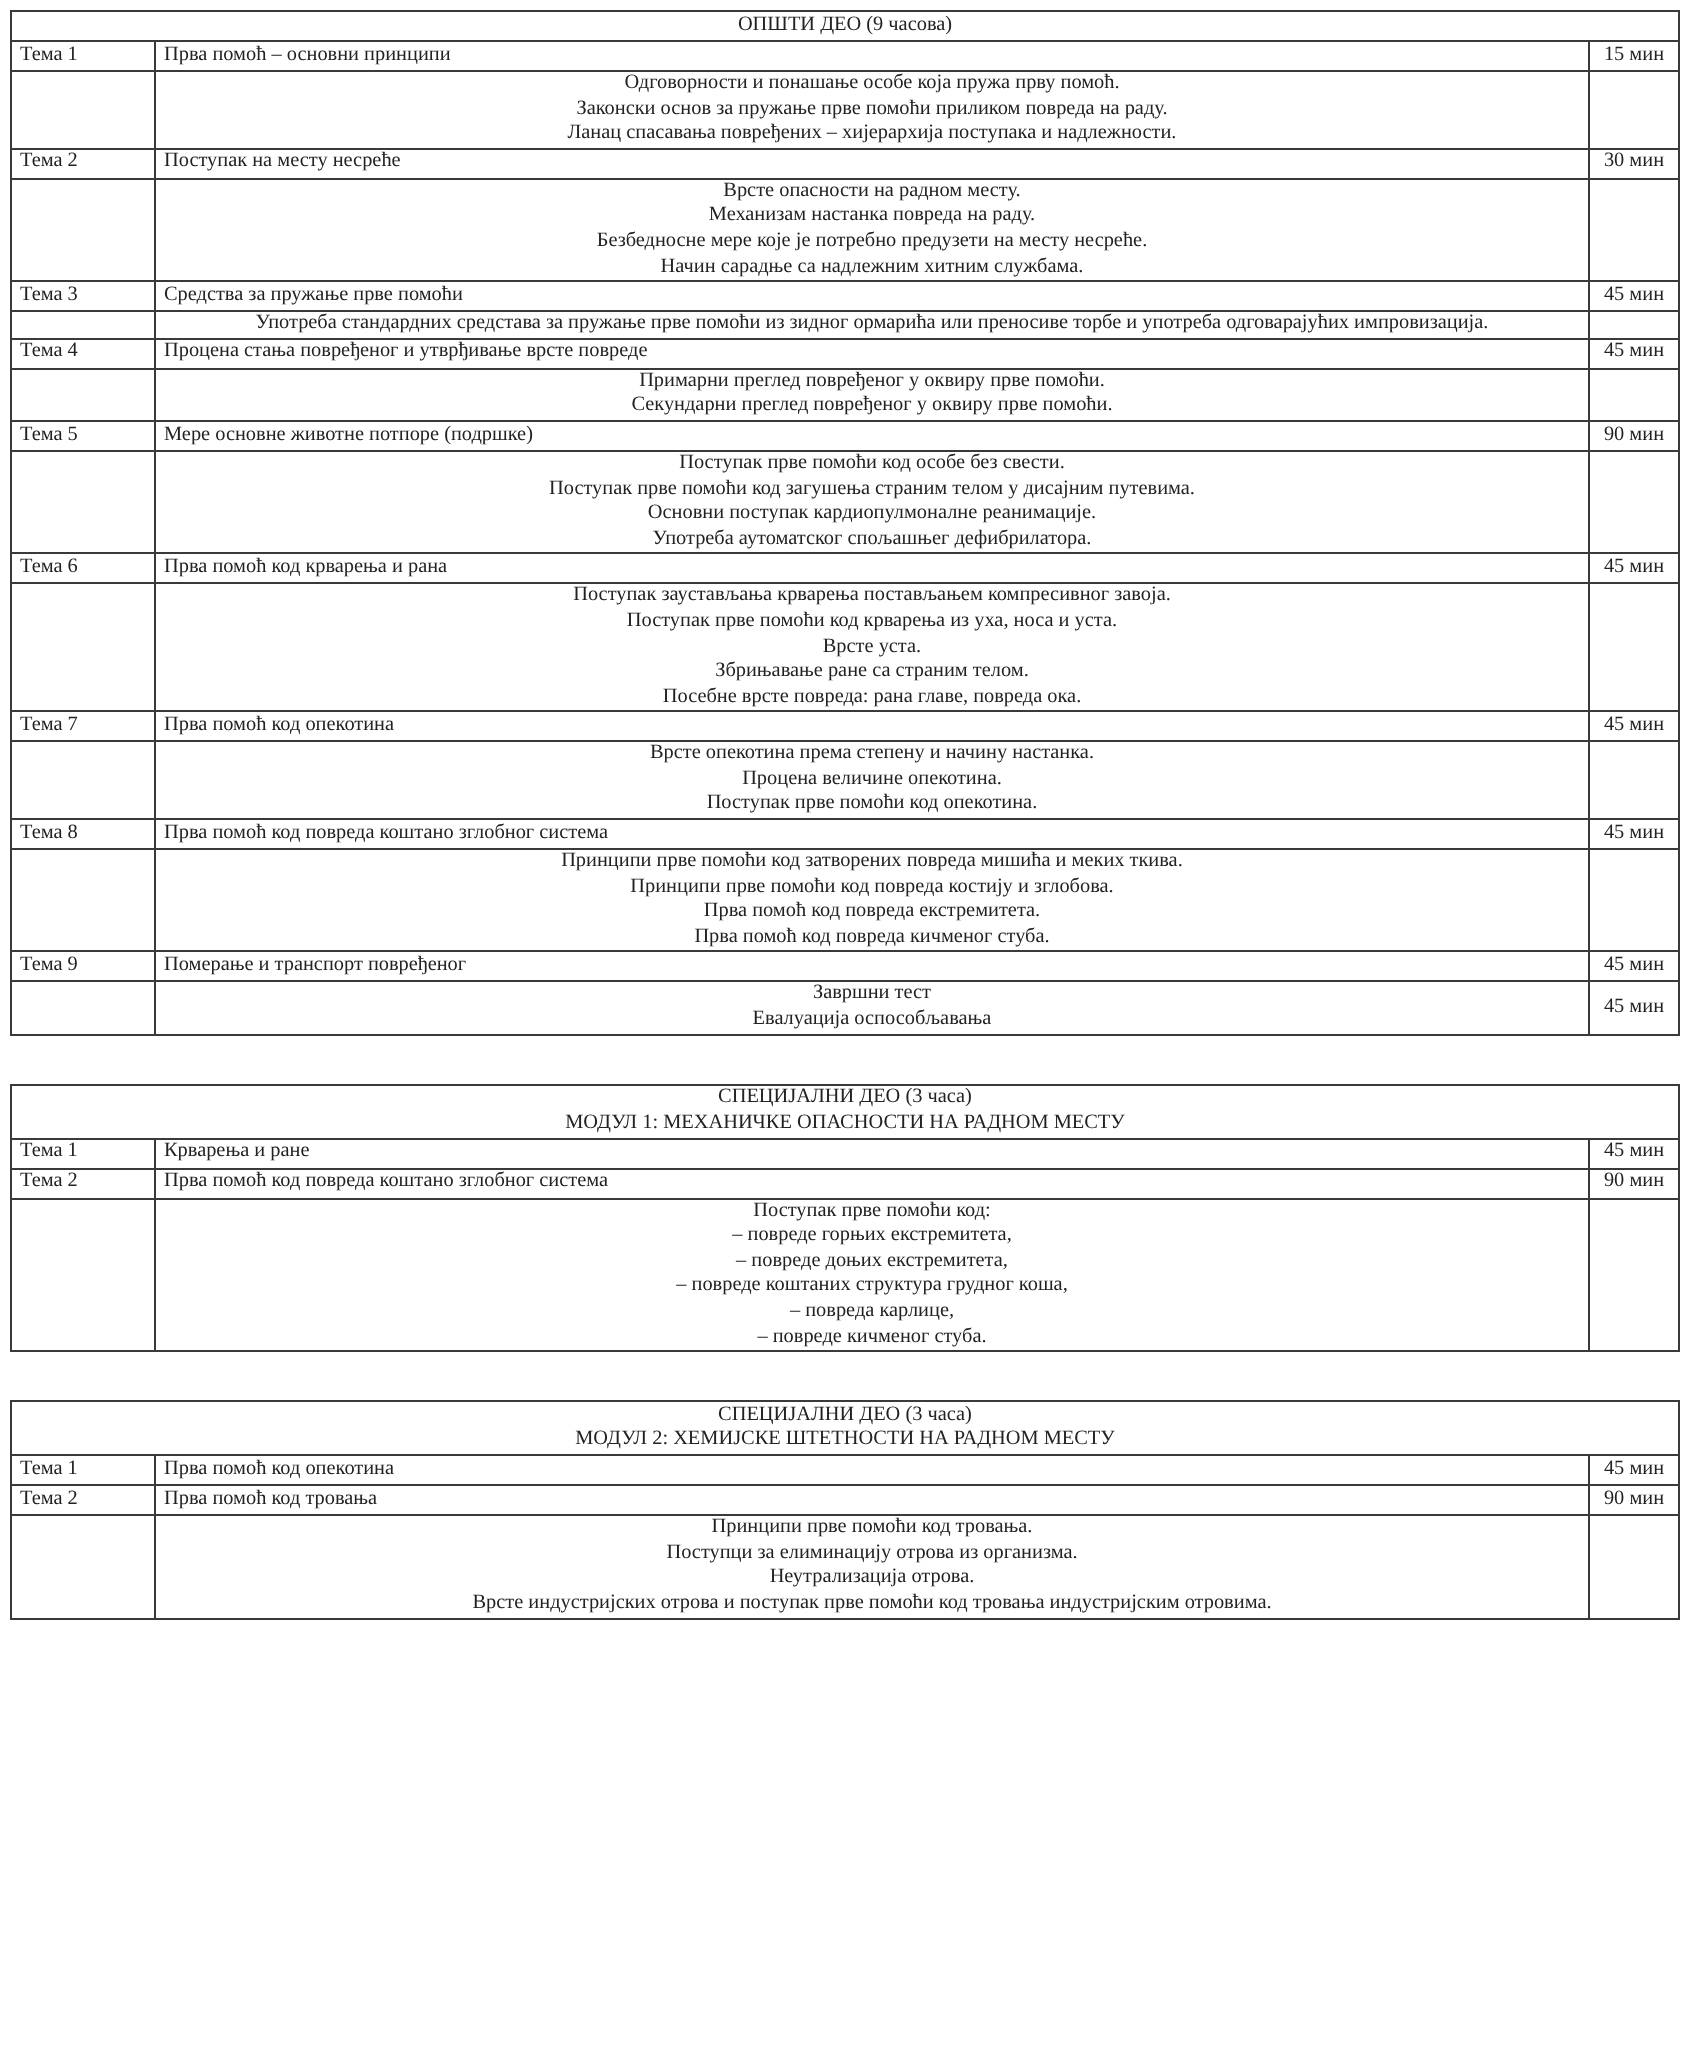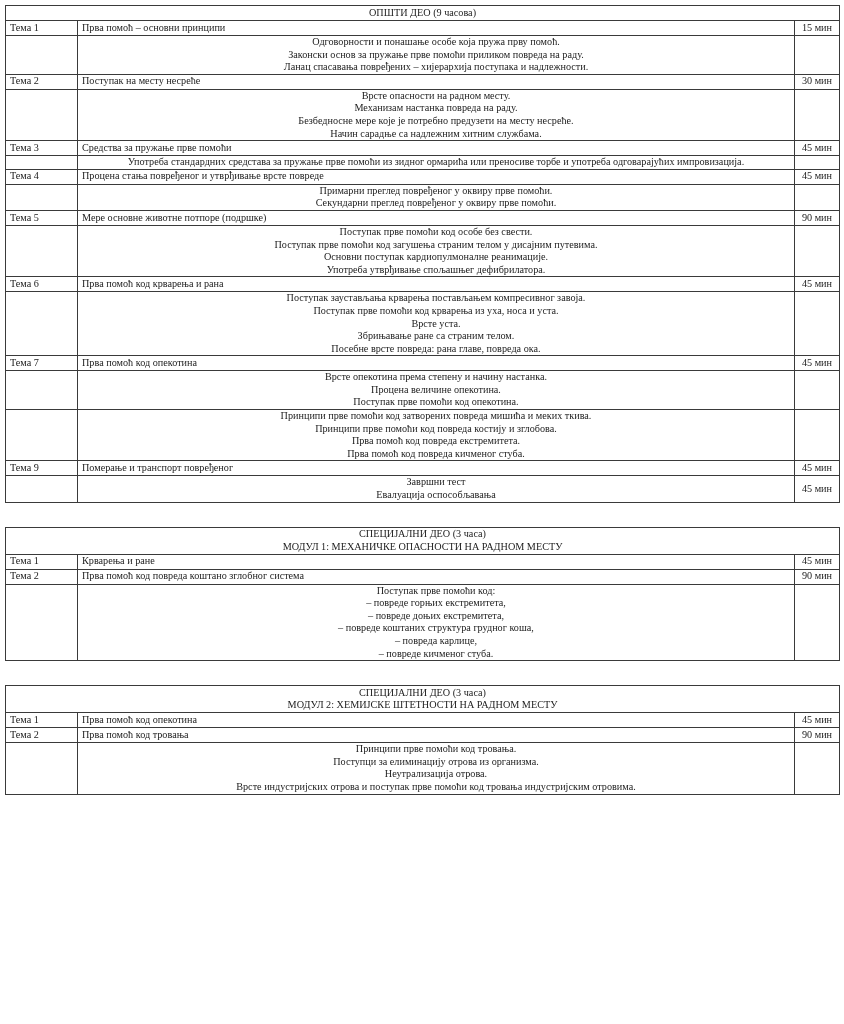--- a/index.html
+++ b/index.html
@@ -105,21 +105,21 @@
           <td>Тема 5</td>
           <td>Мере основне животне потпоре (подршке)</td>
           <td class="dur">90 мин</td>
         </tr>
         <tr>
           <td></td>
           <td class="details">
             <span class="line">Поступак прве помоћи код особе без свести.</span>
             <span class="line">Поступак прве помоћи код загушења страним телом у дисајним путевима.</span>
             <span class="line">Основни поступак кардиопулмоналне реанимације.</span>
-            <span class="line">Употреба утврђивање спољашњег дефибрилатора.</span>
+            <span class="line">Употреба аутоматског спољашњег дефибрилатора.</span>
           </td>
           <td></td>
         </tr>
         <tr class="topic">
           <td>Тема 6</td>
           <td>Прва помоћ код крварења и рана</td>
           <td class="dur">45 мин</td>
         </tr>
         <tr>
           <td></td>
@@ -138,20 +138,25 @@
           <td class="dur">45 мин</td>
         </tr>
         <tr>
           <td></td>
           <td class="details">
             <span class="line">Врсте опекотина према степену и начину настанка.</span>
             <span class="line">Процена величине опекотина.</span>
             <span class="line">Поступак прве помоћи код опекотина.</span>
           </td>
           <td></td>
+        </tr>
+        <tr class="topic">
+          <td>Тема 8</td>
+          <td>Прва помоћ код повреда коштано зглобног система</td>
+          <td class="dur">45 мин</td>
         </tr>
         <tr>
           <td></td>
           <td class="details">
             <span class="line">Принципи прве помоћи код затворених повреда мишића и меких ткива.</span>
             <span class="line">Принципи прве помоћи код повреда костију и зглобова.</span>
             <span class="line">Прва помоћ код повреда екстремитета.</span>
             <span class="line">Прва помоћ код повреда кичменог стуба.</span>
           </td>
           <td></td>

